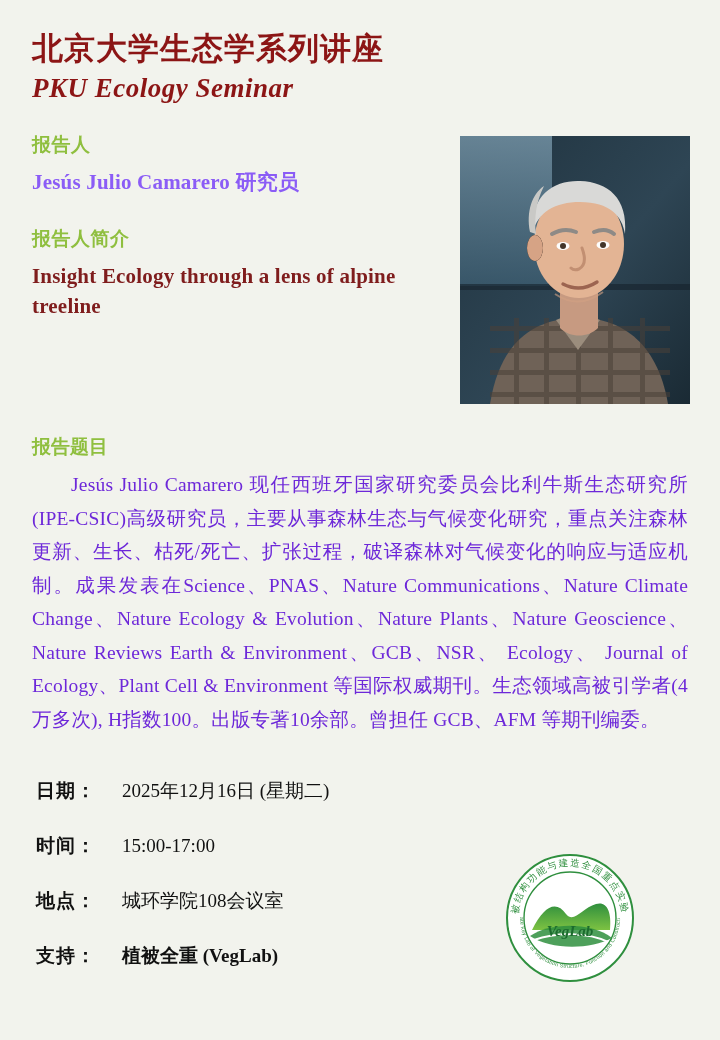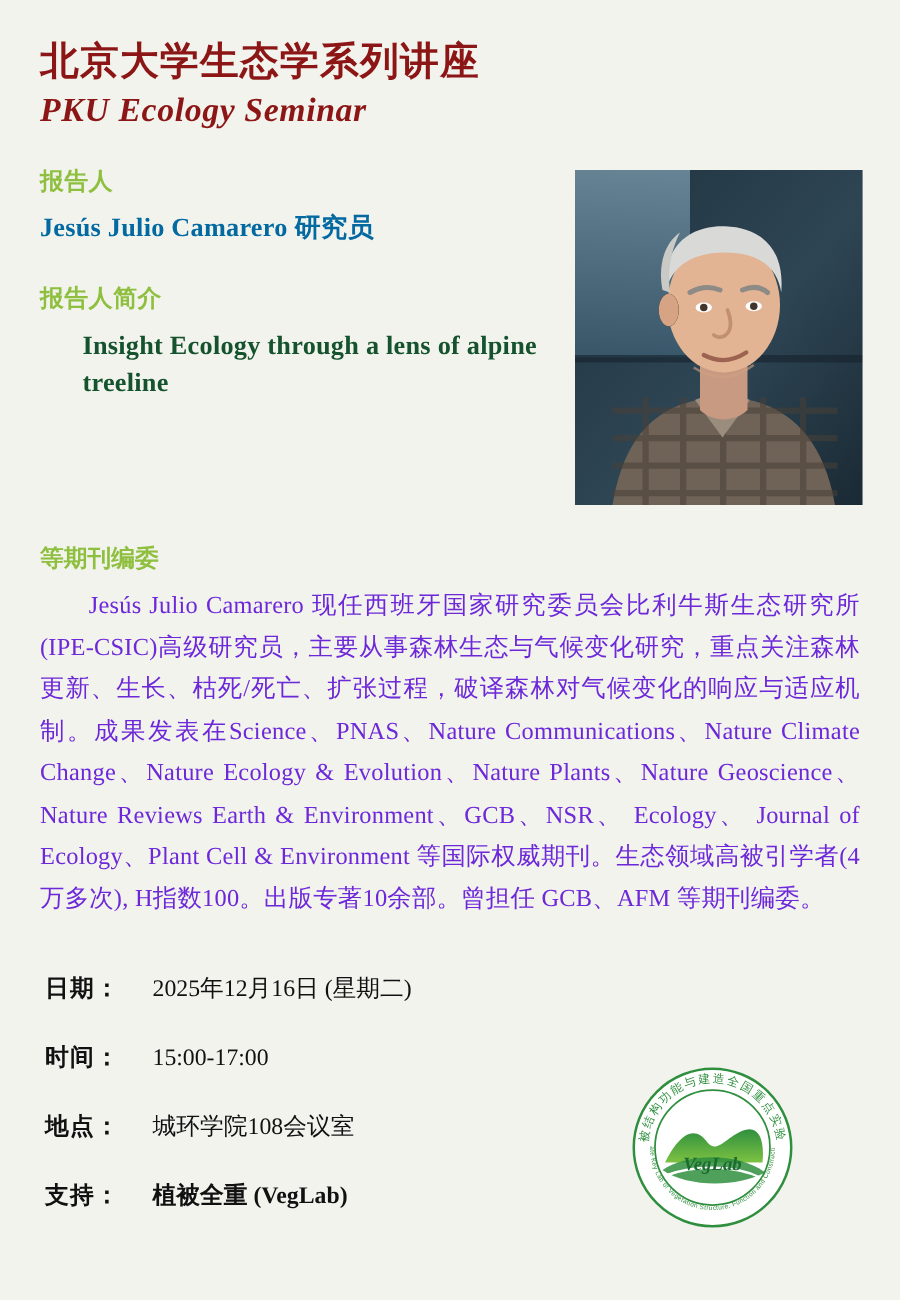--- a/index.html
+++ b/index.html
@@ -81,31 +81,30 @@
     color: #8fbf3f;
     font-size: 19px;
     font-weight: bold;
     font-family: "Liberation Serif", serif;
     margin-bottom: 10px;
     letter-spacing: 0.5px;
   }
   .speaker-name {
     font-size: 21px;
     font-weight: bold;
-    color: #0369a1;
+    color: #8b5cf6;
     letter-spacing: 0.2px;
   }
   .block-gap { height: 30px; }
   .talk-title {
     font-size: 21px;
     font-weight: bold;
-    color: #14532d;
+    color: #7f1d1d;
     line-height: 1.42;
     letter-spacing: 0.2px;
-    margin-left: 34px;
   }
 
   
   .photo {
     width: 230px;
     height: 268px;
     position: relative;
     overflow: hidden;
     background: #2b3b4a;
   }
@@ -244,21 +243,21 @@
           <path d="M122 112 q6 16 -3 21 q-5 2 -8 -1" stroke="#c28f72" stroke-width="3" fill="none" stroke-linecap="round"></path>
 
           <path d="M103 148 q17 9 34 -2" stroke="#9c6450" stroke-width="3.4" fill="none" stroke-linecap="round"></path>
 
           <path d="M95 158 q24 16 48 -2" stroke="#d2a184" stroke-width="2" fill="none" opacity="0.6"></path>
         </svg>
       </div>
     </div>
   </div>
 
-  <div class="bio-label">等期刊编委</div>
+  <div class="bio-label">报告题目</div>
   <div class="bio-text">Jesús Julio Camarero 现任西班牙国家研究委员会比利牛斯生态研究所(IPE-CSIC)高级研究员，主要从事森林生态与气候变化研究，重点关注森林更新、生长、枯死/死亡、扩张过程，破译森林对气候变化的响应与适应机制。成果发表在Science、PNAS、Nature Communications、Nature Climate Change、Nature Ecology &amp; Evolution、Nature Plants、Nature Geoscience、Nature Reviews Earth &amp; Environment、GCB、NSR、 Ecology、 Journal of Ecology、Plant Cell &amp; Environment 等国际权威期刊。生态领域高被引学者(4万多次), H指数100。出版专著10余部。曾担任 GCB、AFM 等期刊编委。</div>
 
   <div class="info">
     <div class="info-row">
       <div class="info-key">日期：</div>
       <div class="info-val">2025年12月16日 (星期二)</div>
     </div>
     <div class="info-row">
       <div class="info-key">时间：</div>
       <div class="info-val">15:00-17:00</div>

